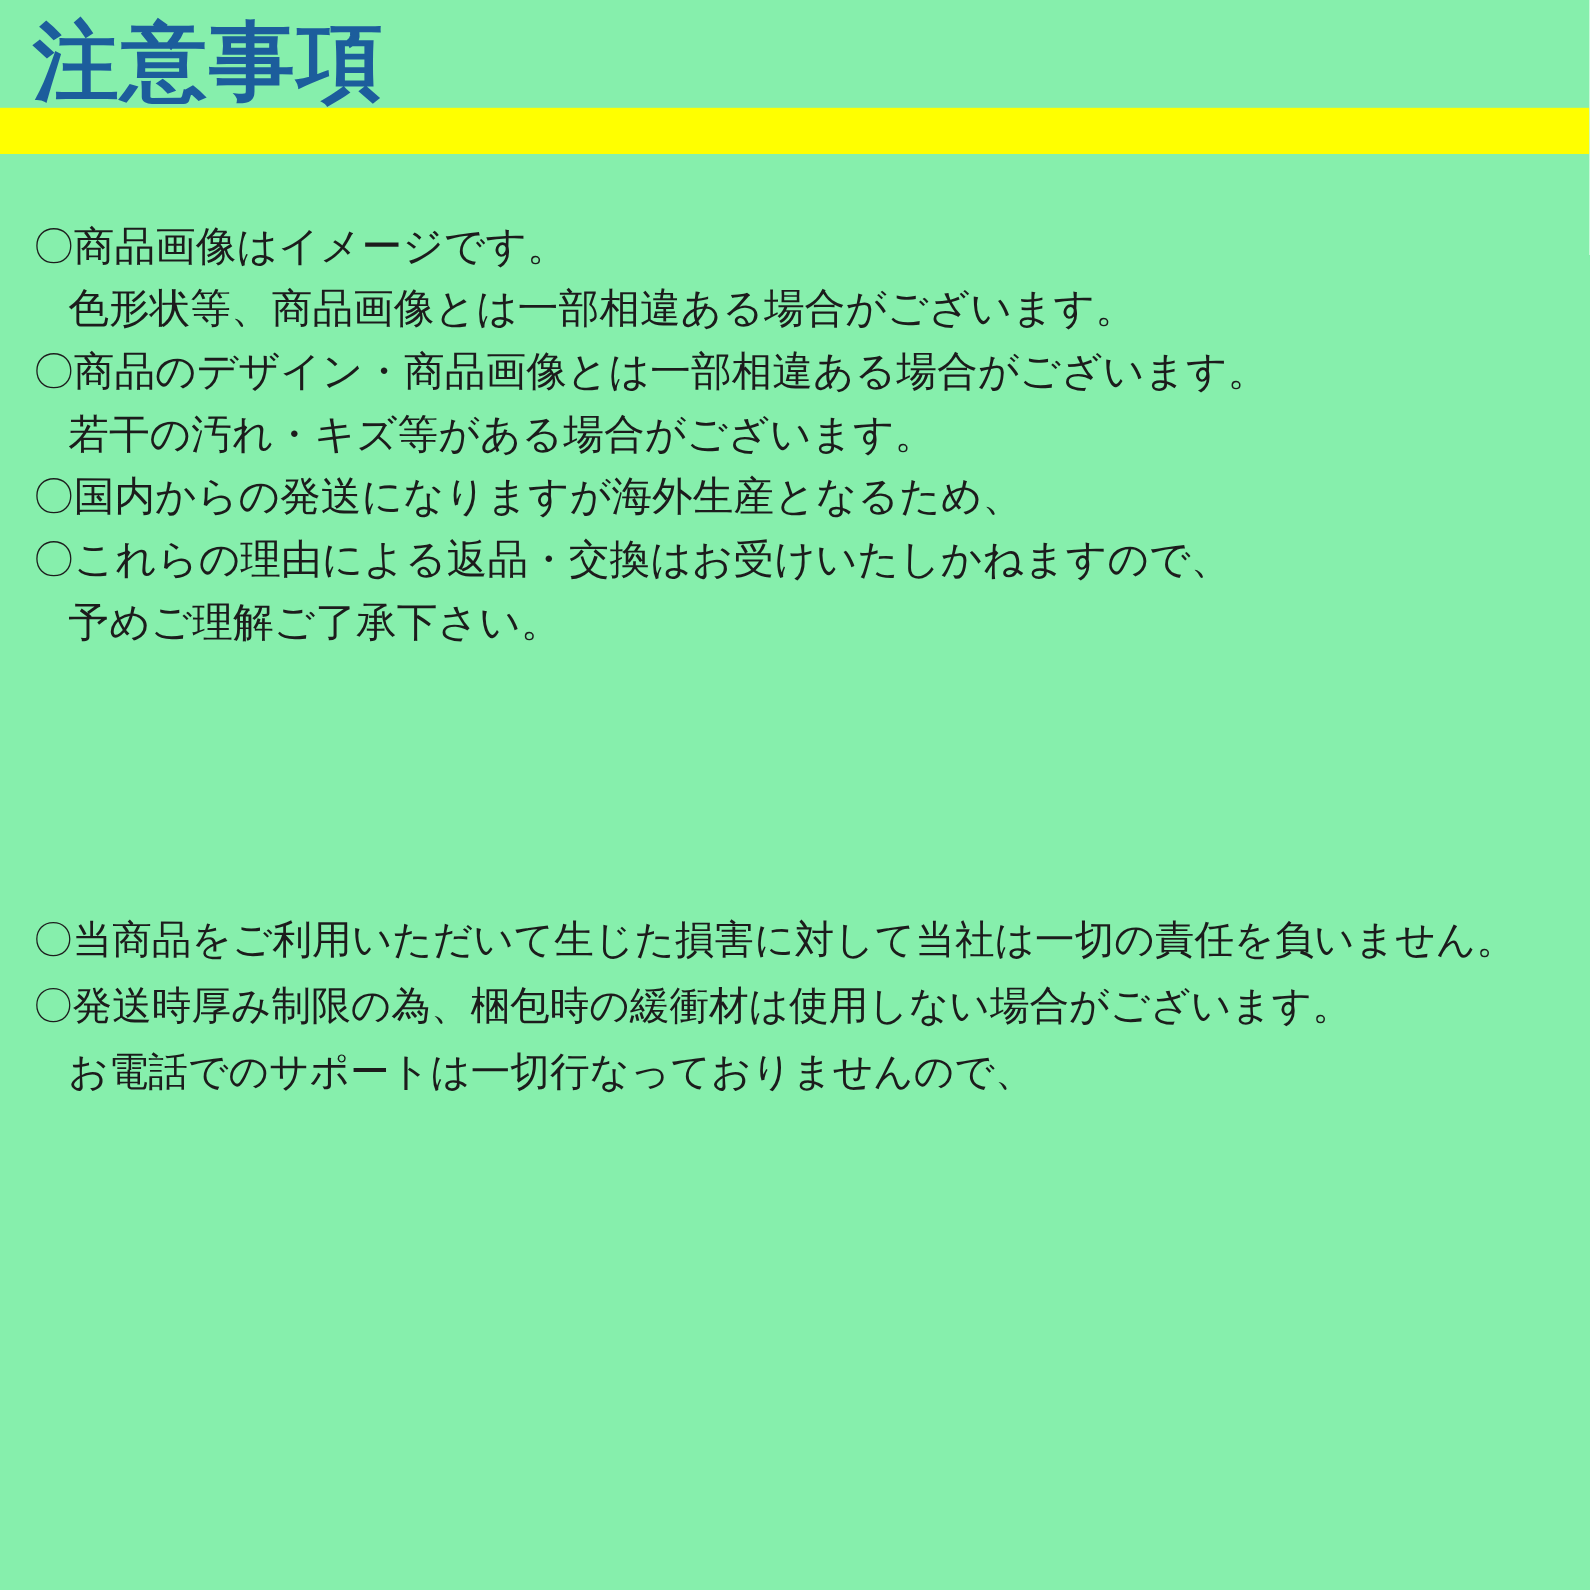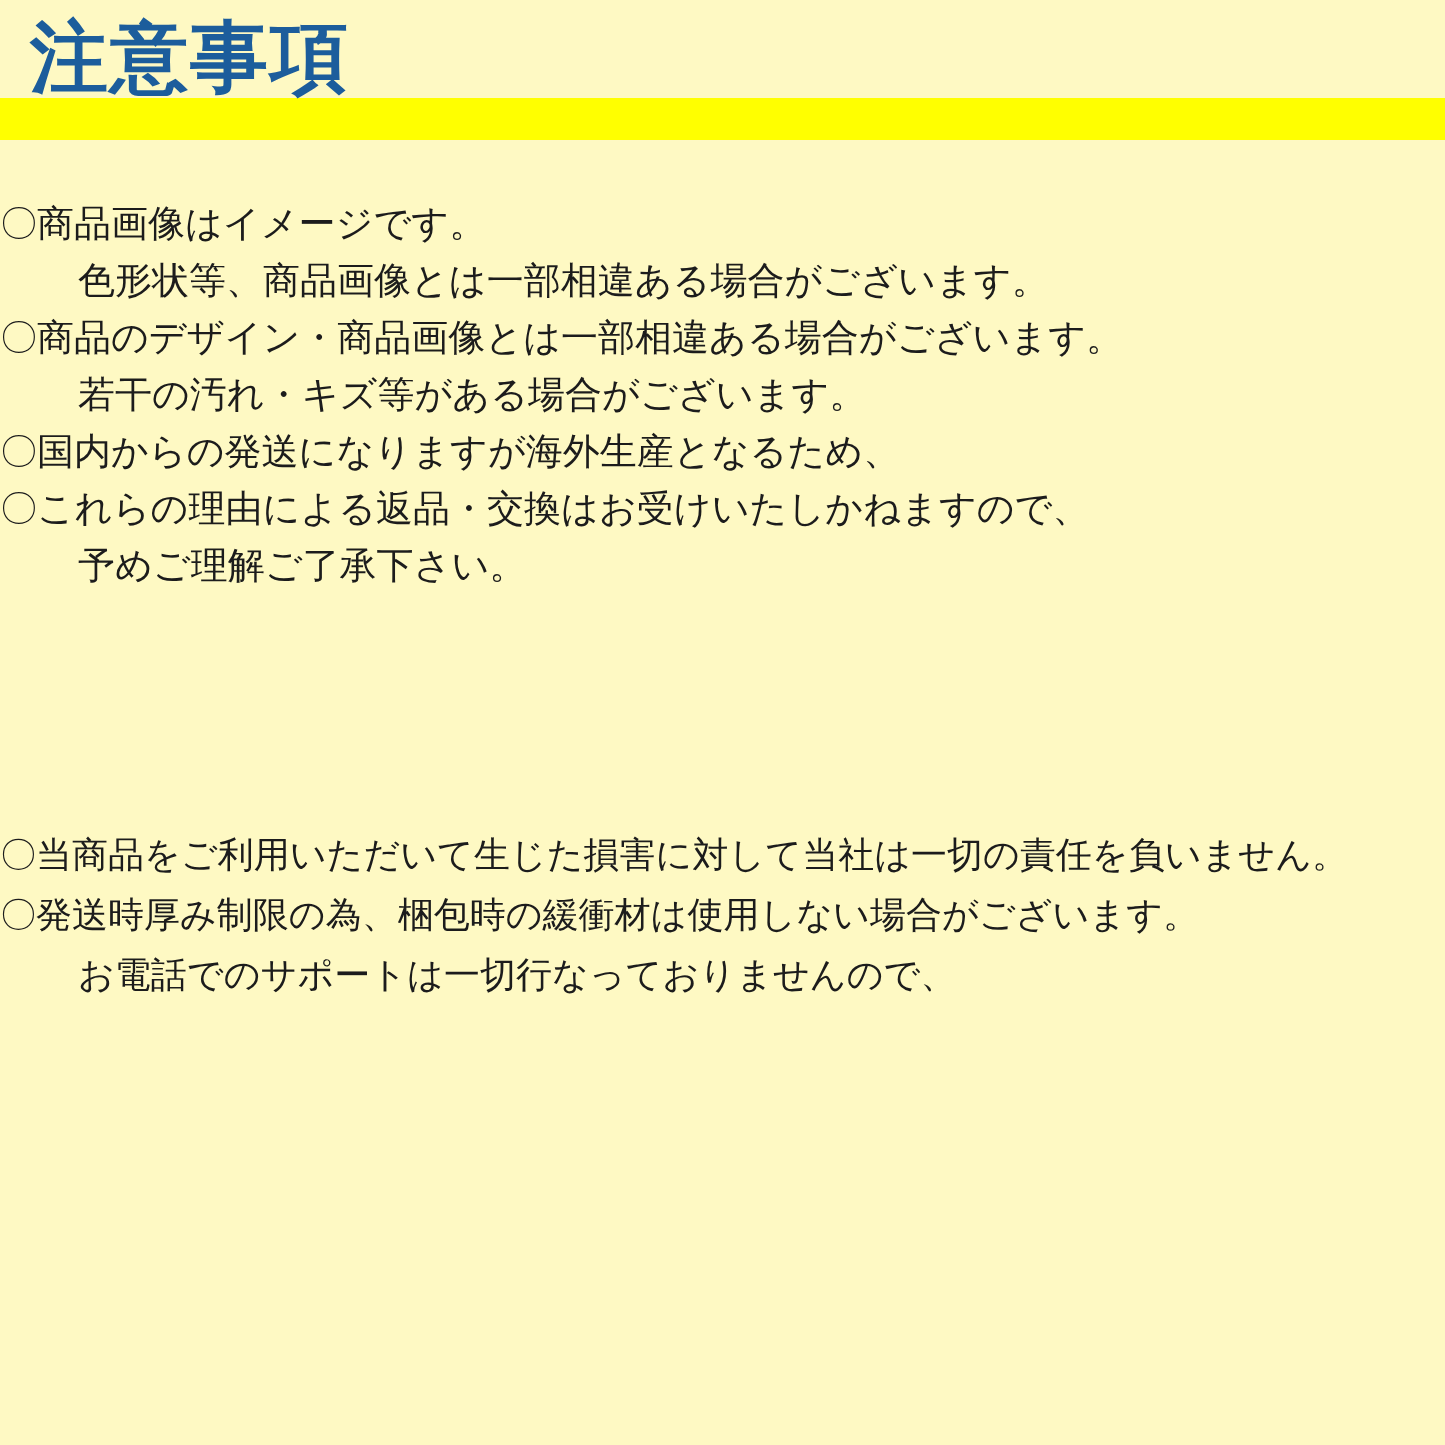--- a/index.html
+++ b/index.html
@@ -4,21 +4,21 @@
 <style>
   html, body {
     margin: 0;
     padding: 0;
     background: #ffffff;
   }
   .page {
     position: relative;
     width: 1445px;
     height: 1445px;
-    background: #fef9c3;
+    background: #86efac;
     font-family: "DejaVu Sans", "Liberation Sans", sans-serif;
     overflow: hidden;
   }
 
   
   .title-wrap {
     position: absolute;
     left: 0;
     top: 10px;
     width: 100%;
@@ -49,23 +49,24 @@
     position: absolute;
     left: 0;
     top: 195px;
     width: 100%;
   }
   .note-line {
     font-size: 37px;
     line-height: 57px;
     color: #1c1c1c;
     white-space: nowrap;
+    padding-left: 30px;
   }
   .note-line.indent {
-    padding-left: 78px;
+    padding-left: 62px;
   }
 
   .notes-group-2 {
     position: absolute;
     left: 0;
     top: 825px;
     width: 100%;
   }
   .notes-group-2 .note-line {
     font-size: 36px;

